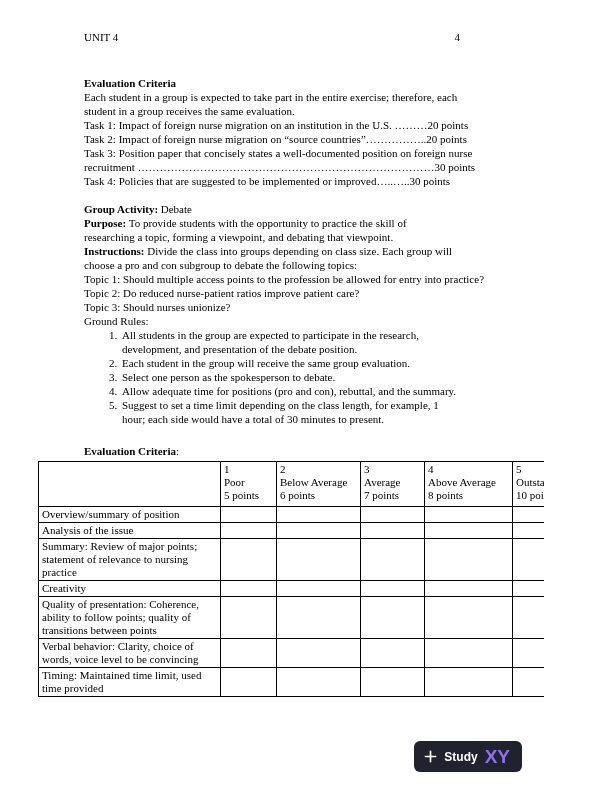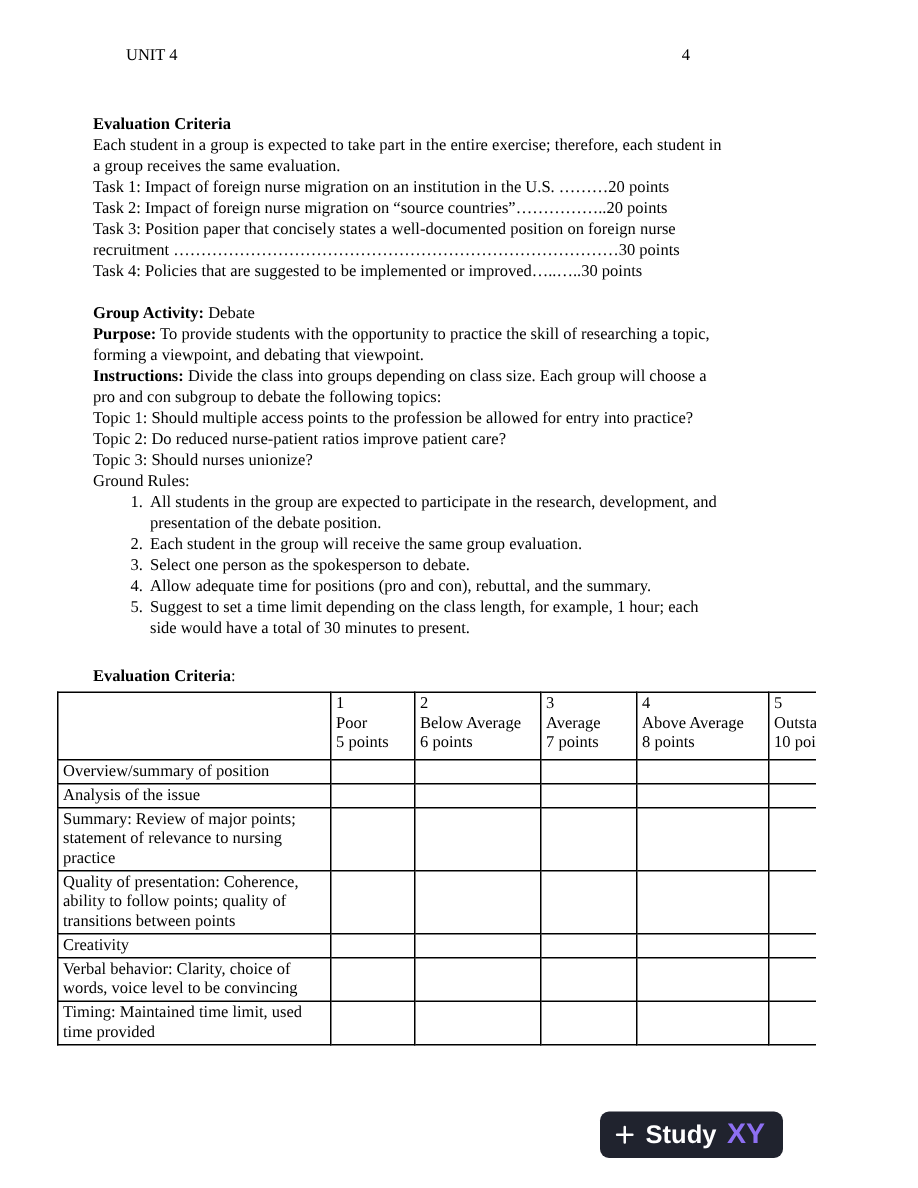--- a/index.html
+++ b/index.html
@@ -12,21 +12,21 @@
     font-size: 11px;
     line-height: 14px;
     color: #000000;
     overflow: hidden;
   }
   .header {
     display: flex;
     justify-content: space-between;
     padding: 30px 84px 0 84px;
   }
-  .content { padding: 0 62px; }
+  .content { padding: 0 84px; }
   .sec { margin-top: 14px; }
   .sec-first { margin-top: 32px; }
   .sec-rubric { margin-top: 18px; }
   .bold { font-weight: bold; }
   .task-line, .topic-line { white-space: nowrap; }
   ol.ground-rules {
     margin: 0;
     padding-left: 36px;
   }
   ol.ground-rules li { padding-left: 2px; }
@@ -59,21 +59,21 @@
     bottom: 20px;
     display: flex;
     align-items: center;
     gap: 7px;
     background: #20232e;
     border-radius: 6px;
     padding: 6px 12px 6px 10px;
     font-family: "Liberation Sans", "DejaVu Sans", sans-serif;
   }
   .logo .plus-icon { display: flex; align-items: center; }
-  .logo .study { color: #ffffff; font-weight: 700; font-size: 17px; line-height: 1; }
+  .logo .study { color: #ffffff; font-weight: 700; font-size: 12px; line-height: 1; }
   .logo .xy { color: #8d6ff2; font-weight: 700; font-size: 19px; line-height: 1; }
 </style>
 </head>
 <body>
 
 <div class="page">
 
   <div class="header">
     <span>UNIT 4</span>
     <span>4</span>
@@ -171,29 +171,29 @@
       </tr>
       <tr>
         <td class="crit">Summary: Review of major points; statement of relevance to nursing practice</td>
         <td></td>
             <td></td>
             <td></td>
             <td></td>
             <td></td>
       </tr>
       <tr>
+        <td class="crit">Creativity</td>
+        <td></td>
+            <td></td>
+            <td></td>
+            <td></td>
+            <td></td>
+      </tr>
+      <tr>
         <td class="crit">Quality of presentation: Coherence, ability to follow points; quality of transitions between points</td>
-        <td></td>
-            <td></td>
-            <td></td>
-            <td></td>
-            <td></td>
-      </tr>
-      <tr>
-        <td class="crit">Creativity</td>
         <td></td>
             <td></td>
             <td></td>
             <td></td>
             <td></td>
       </tr>
       <tr>
         <td class="crit">Verbal behavior: Clarity, choice of words, voice level to be convincing</td>
         <td></td>
             <td></td>

